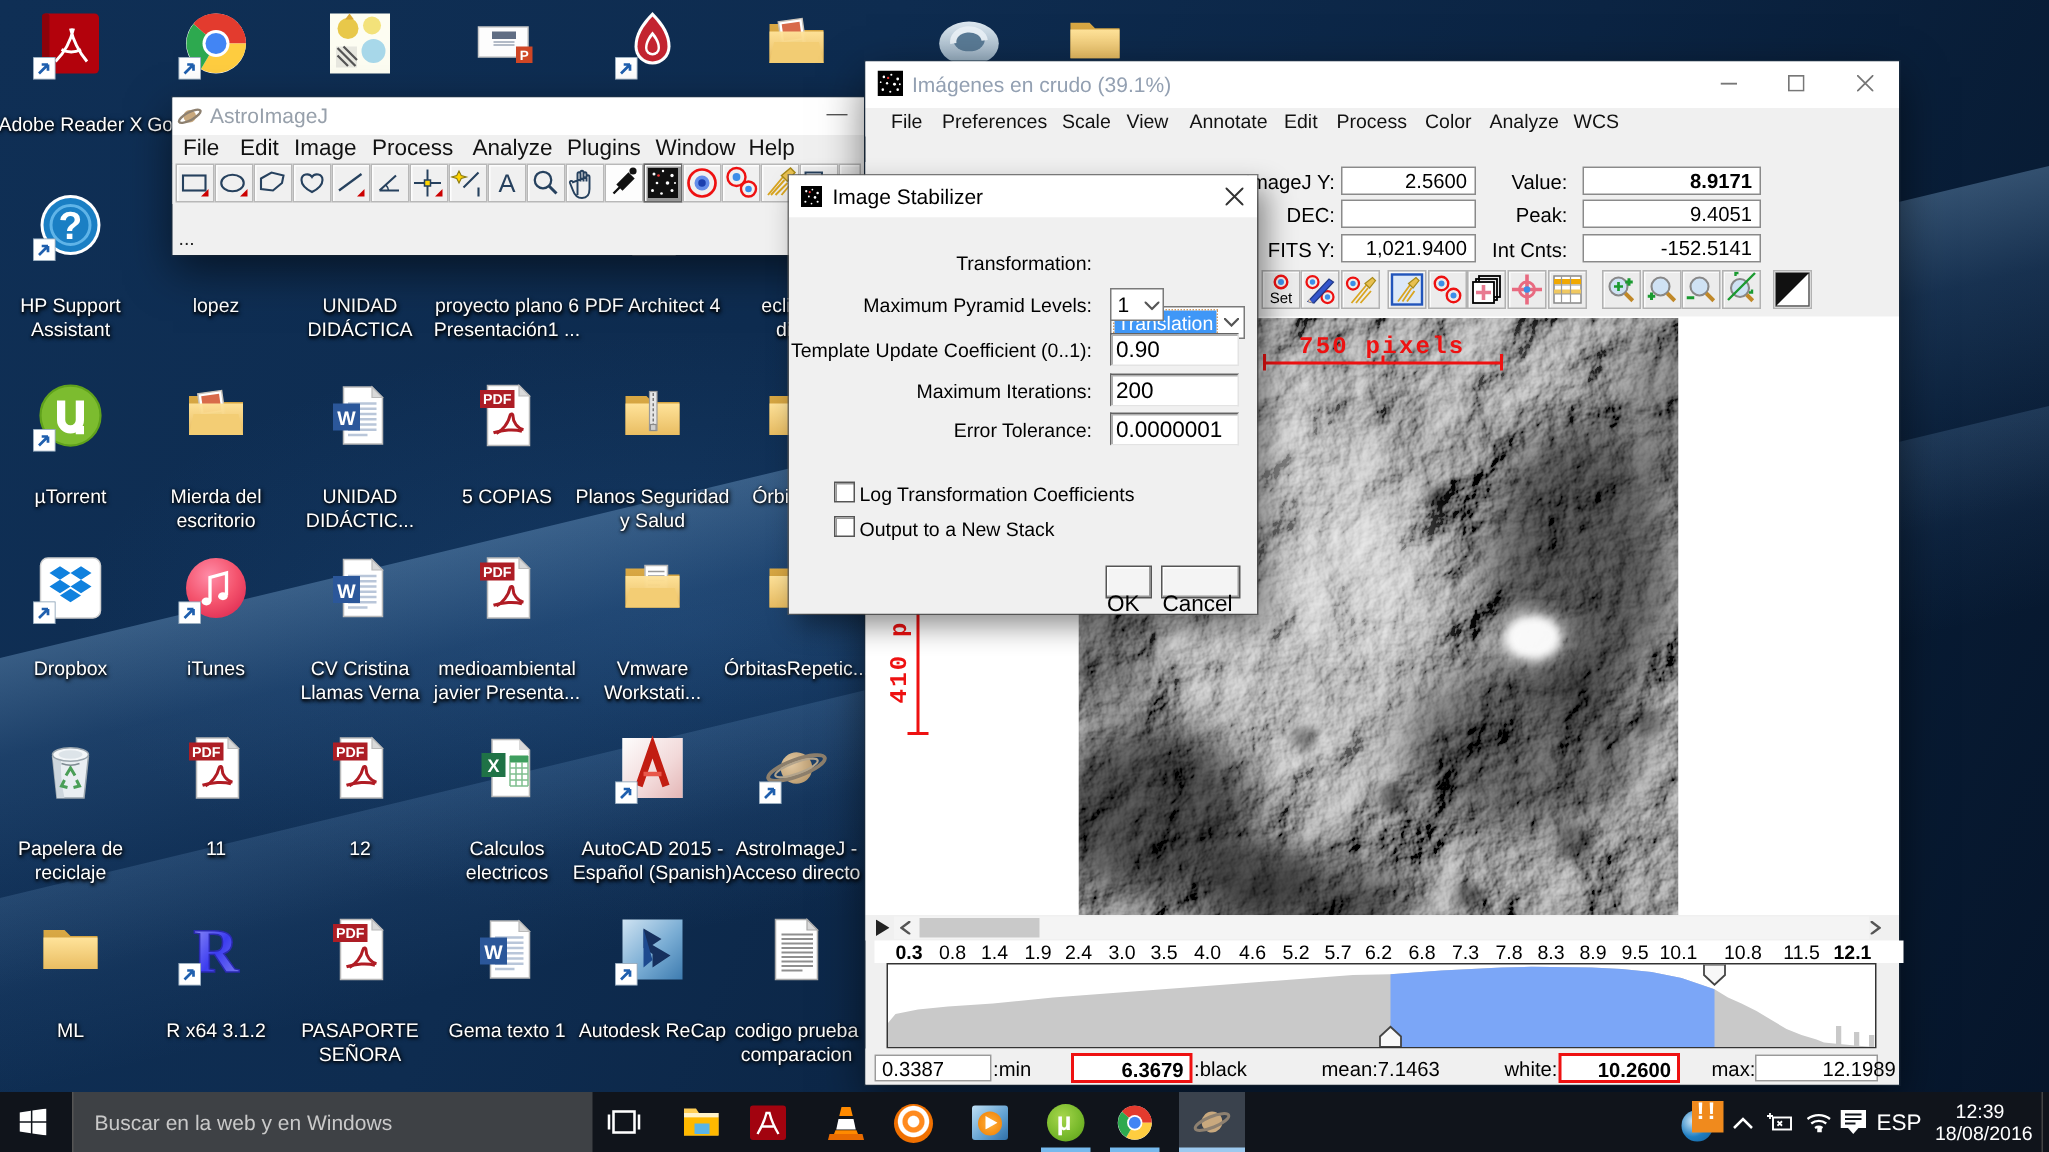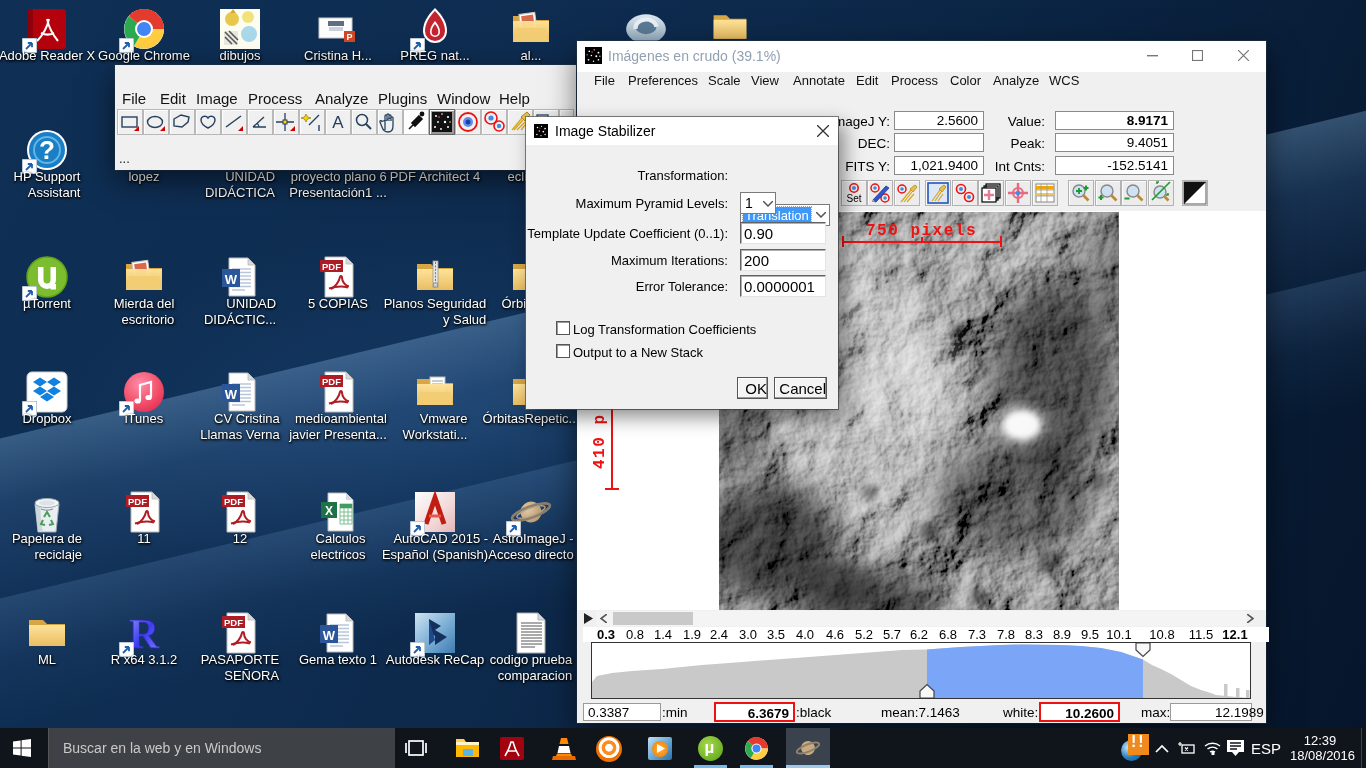--- a/index.html
+++ b/index.html
@@ -11,21 +11,21 @@
  background:linear-gradient(180deg,rgba(150,200,245,.30) 0%,rgba(100,155,215,.17) 30%,rgba(70,120,180,.07) 70%,transparent 100%);
  transform:rotate(-13.5deg);transform-origin:0 0;}
 #wall .beam2{position:absolute;left:-60px;top:613px;width:2000px;height:130px;
  background:linear-gradient(180deg,rgba(130,180,230,.17) 0%,rgba(85,135,195,.08) 50%,transparent 100%);
  transform:rotate(-13.5deg);transform-origin:0 0;}
 #wall .glow{position:absolute;left:40px;top:220px;width:850px;height:400px;border-radius:50%;
  background:radial-gradient(ellipse,rgba(45,105,170,.22),transparent 70%);}
 
 .cell{position:absolute;width:84px;text-align:center;}
 .cell .ic{position:relative;width:44px;height:44px;margin:0 auto;}
-.cell .lb{position:absolute;left:50%;transform:translateX(-50%);top:41px;font-size:13px;line-height:15.5px;color:#fff;text-shadow:0 1px 2px #000,1px 1px 3px #000;white-space:nowrap;text-align:right;}
+.cell .lb{position:absolute;left:50%;transform:translateX(-50%);top:68px;font-size:13px;line-height:15.5px;color:#fff;text-shadow:0 1px 2px #000,1px 1px 3px #000;white-space:nowrap;text-align:center;}
 
 .win{position:absolute;background:#f0f0f0;box-shadow:0 10px 28px rgba(0,0,0,.55),0 0 0 1px rgba(40,60,80,.55);}
 .tbar{position:absolute;left:0;top:0;right:0;height:25px;background:#fff;}
 
 #tb{left:0;top:728px;width:1366px;height:40px;background:#10141b;}
 #tb .ti{position:absolute;}
 #sbox{position:absolute;left:48px;top:0;width:347px;height:40px;background:#3e4145;border-left:1px solid #555;box-sizing:border-box;}
 #sbox span{position:absolute;left:14px;top:12px;font-size:14px;color:#c9c9c9;}
 .tray{position:absolute;top:0;height:40px;color:#fff;}
 
@@ -36,21 +36,21 @@
 .ibt{position:absolute;width:26px;height:26px;box-sizing:border-box;border:1px solid #b2b2b2;background:#ececec;box-shadow:inset 1px 1px 0 #fbfbfb;}
 .ibt svg{width:100%;height:100%;display:block;}
 .statbox{position:absolute;height:19px;background:#fff;border:1px solid #8a8a8a;box-sizing:border-box;font-size:13.5px;text-align:right;padding:1px 5px 0 2px;color:#000;}
 .statlab{position:absolute;font-size:13.5px;color:#000;text-align:right;}
 .vbox{position:absolute;height:18px;background:#fff;border:1px solid #9a9a9a;box-sizing:border-box;font-size:13.5px;padding:1px 4px 0 4px;color:#000;}
 .hl{position:absolute;top:0;transform:translateX(-50%);}
 
 .dlab{position:absolute;font-size:13px;color:#000;text-align:right;white-space:nowrap;right:110px;}
 .dinp{position:absolute;height:22px;width:86px;background:#fff;border:1px solid #7a7a7a;box-sizing:border-box;font-size:15px;padding:2px 0 0 3px;color:#000;border-top-color:#636363;border-left-color:#636363;border-bottom-color:#e3e3e3;border-right-color:#e3e3e3;box-shadow:inset 1px 1px 0 #b0b0b0;}
 .chk{position:absolute;width:12px;height:12px;background:#fff;border:1px solid #555;box-shadow:inset 1px 1px 0 #999;box-sizing:content-box;}
-.btn3{position:absolute;height:22px;background:#f4f4f4;border:1px solid #555;box-sizing:border-box;font-size:15px;text-align:right;padding-top:2px;color:#000;box-shadow:inset -1px -1px 0 #9a9a9a,inset 1px 1px 0 #fff;}
+.btn3{position:absolute;height:22px;background:#f4f4f4;border:1px solid #555;box-sizing:border-box;font-size:15px;text-align:left;padding-top:16px;color:#000;box-shadow:inset -1px -1px 0 #9a9a9a,inset 1px 1px 0 #fff;}
 </style></head>
 <body>
 <div id="wall" class="abs">
     <div class="glow"></div>
     <div class="beam1"></div>
     <div class="beam2"></div>
   </div>
 
 <svg width="0" height="0" style="position:absolute">
 <defs>
@@ -509,20 +509,30 @@
     </div>
 <div class="cell" style="left:489px;top:611px">
       <div class="ic"><svg width="44" height="44">
           <use href="#s-txt"></use>
         </svg></div>
       <span class="lb">codigo prueba<br>comparacion</span>
     </div>
 </div>
 
 <div id="aij" class="win" style="left:115px;top:65px;width:461px;height:105px;">
+ <div class="tbar">
+  <svg style="position:absolute;left:3px;top:5px" width="17" height="15" viewBox="0 0 17 15">
+        <g transform="rotate(-28 8.5 7.5)">
+          <circle cx="8.5" cy="7.5" r="4.2" fill="#c9a97e"></circle>
+          <ellipse cx="8.5" cy="7.5" rx="8" ry="2.6" fill="none" stroke="#8d8070" stroke-width="1.6"></ellipse>
+        </g>
+      </svg>
+  <span style="position:absolute;left:25px;top:4px;font-size:14px;color:#97a0ab;">AstroImageJ</span>
+  <span style="position:absolute;left:436px;top:2px;font-size:14px;color:#555;">—</span>
+ </div>
  <div class="abs" style="left:0;top:25px;width:461px;height:19px;background:#f0f0f0;font-size:15px;color:#111;">
   <span class="abs" style="left:7px;top:0px">File</span>
       <span class="abs" style="left:45px;top:0px">Edit</span>
       <span class="abs" style="left:81px;top:0px">Image</span>
       <span class="abs" style="left:133px;top:0px">Process</span>
       <span class="abs" style="left:200px;top:0px">Analyze</span>
       <span class="abs" style="left:263px;top:0px">Plugins</span>
       <span class="abs" style="left:322px;top:0px">Window</span>
       <span class="abs" style="left:384px;top:0px">Help</span>
  </div>

